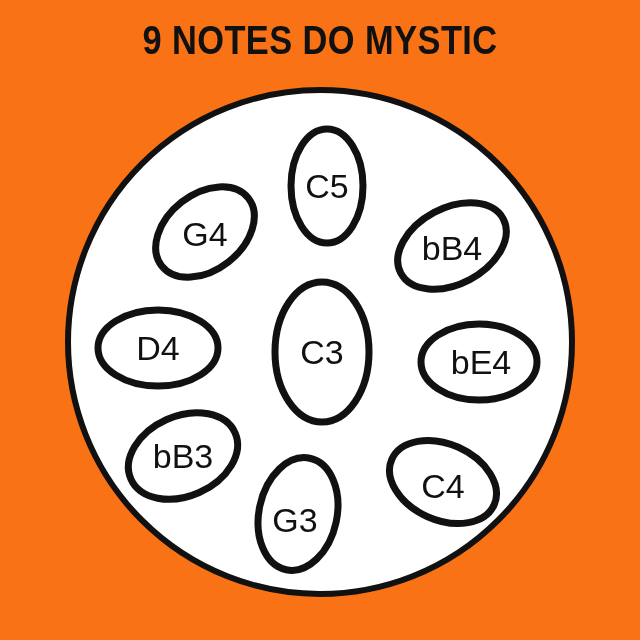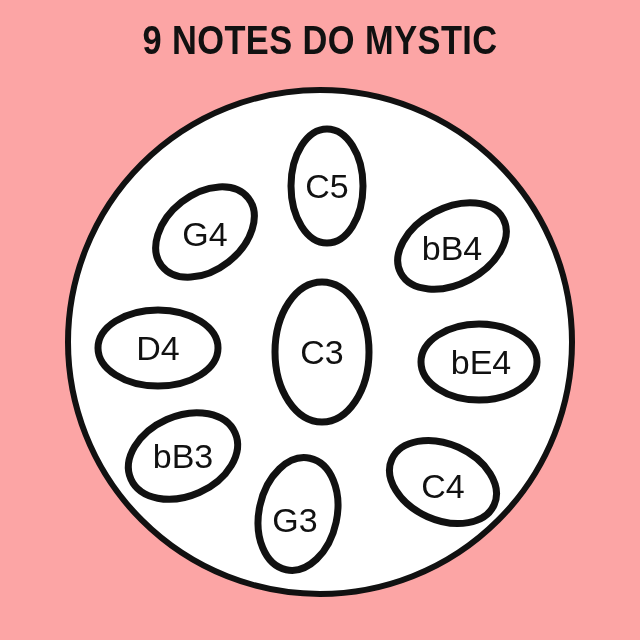--- a/index.html
+++ b/index.html
@@ -12,21 +12,21 @@
     width: 640px;
     height: 640px;
     overflow: hidden;
     font-family: "Liberation Sans", sans-serif;
     color: #111111;
   }
   #stage {
     position: relative;
     width: 640px;
     height: 640px;
-    background: #fca5a5;
+    background: #f97316;
   }
   .title {
     position: absolute;
     left: 0;
     top: 20px;
     width: 640px;
     text-align: center;
     font-family: "Liberation Sans", sans-serif;
     font-size: 40px;
     font-weight: 700;

